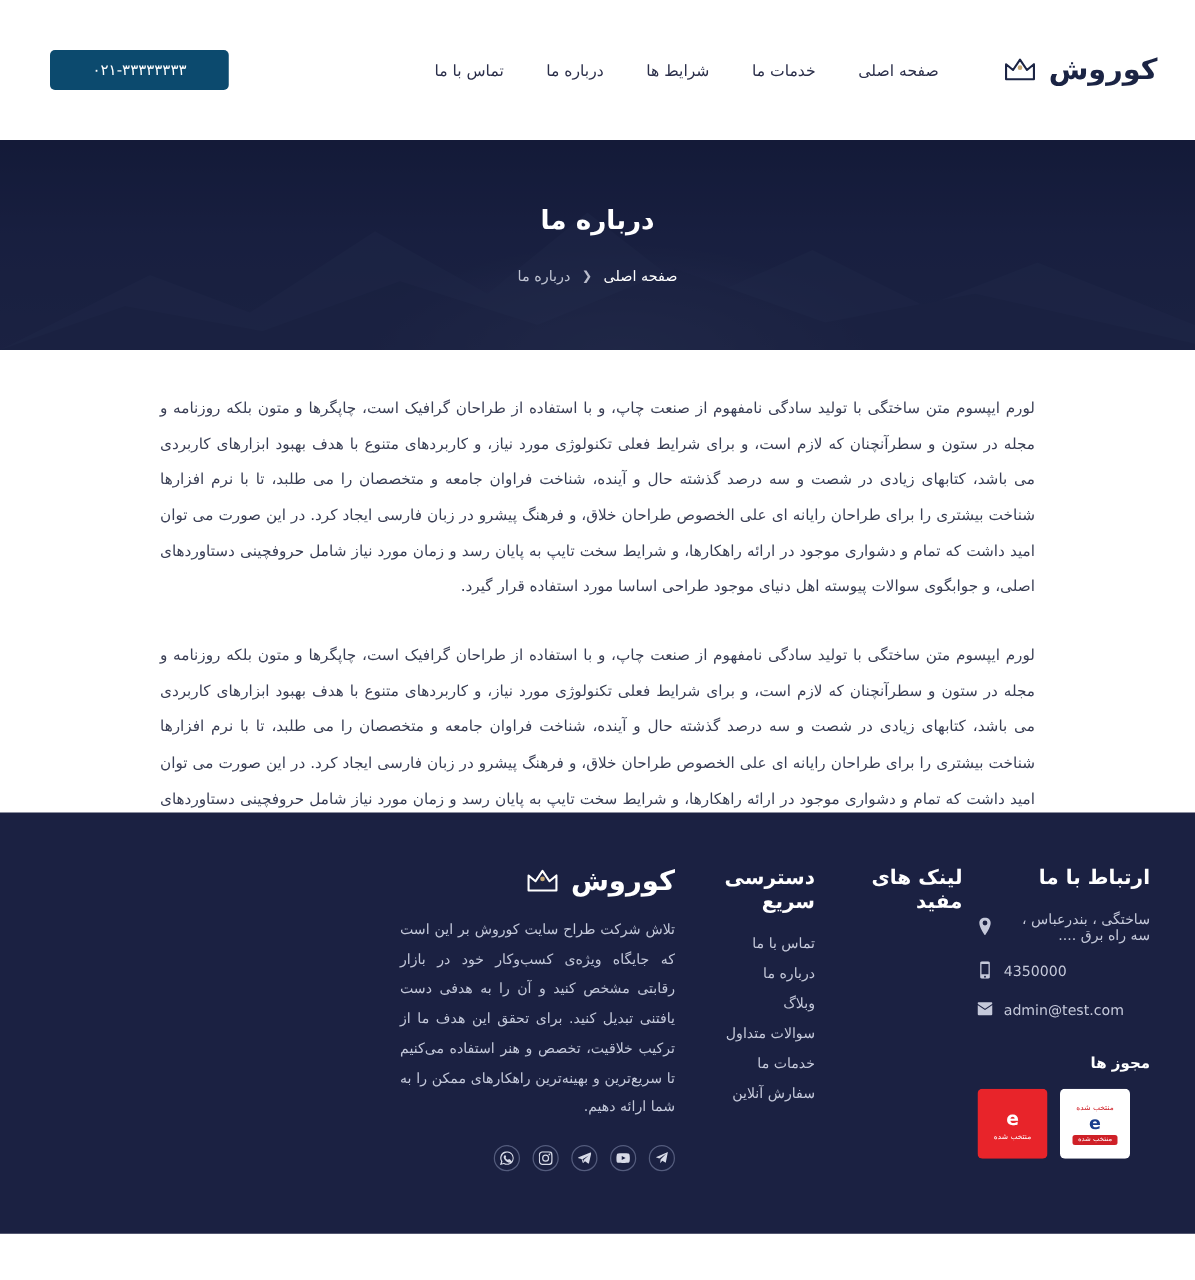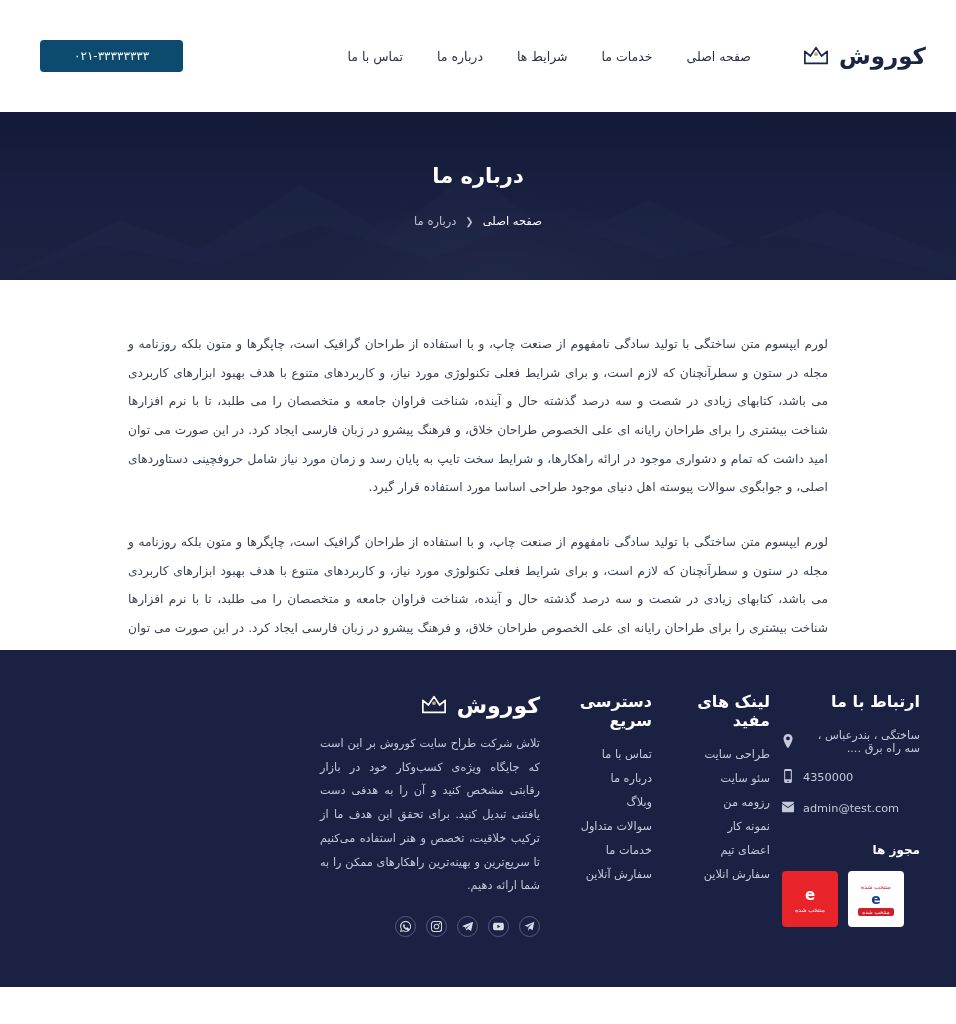--- a/index.html
+++ b/index.html
@@ -92,21 +92,21 @@
     font-size: 11.5px;
     color: #c8cbd8;
     direction: rtl;
   }
   .breadcrumb .crumb-link { color: #ffffff; cursor: pointer; }
   .breadcrumb .sep { color: #b9bccb; font-size: 10px; }
   .breadcrumb .crumb-current { color: #bfc3d2; }
 
   
   .content {
-    padding: 50px 128px 0 128px;
+    padding: 32px 128px 0 128px;
     direction: rtl;
   }
   .content p {
     font-size: 12.2px;
     line-height: 2.35;
     color: #3a3f55;
     text-align: justify;
     margin-bottom: 26px;
   }
 
@@ -332,28 +332,20 @@
             <div class="badge-red">
               <div style="font-size:15px;font-weight:bold;">e</div>
               <div>منتخب شده</div>
             </div>
           </div>
         </div>
       </div>
 
       <div class="f-col">
         <h4>لینک های مفید</h4>
-        <ul>
-          <li>طراحی سایت</li>
-          <li>سئو سایت</li>
-          <li>رزومه من</li>
-          <li>نمونه کار</li>
-          <li>اعضای تیم</li>
-          <li>سفارش انلاین</li>
-        </ul>
       </div>
 
       <div class="f-col">
         <h4>دسترسی سریع</h4>
         <ul>
           <li>تماس با ما</li>
           <li>درباره ما</li>
           <li>وبلاگ</li>
           <li>سوالات متداول</li>
           <li>خدمات ما</li>

